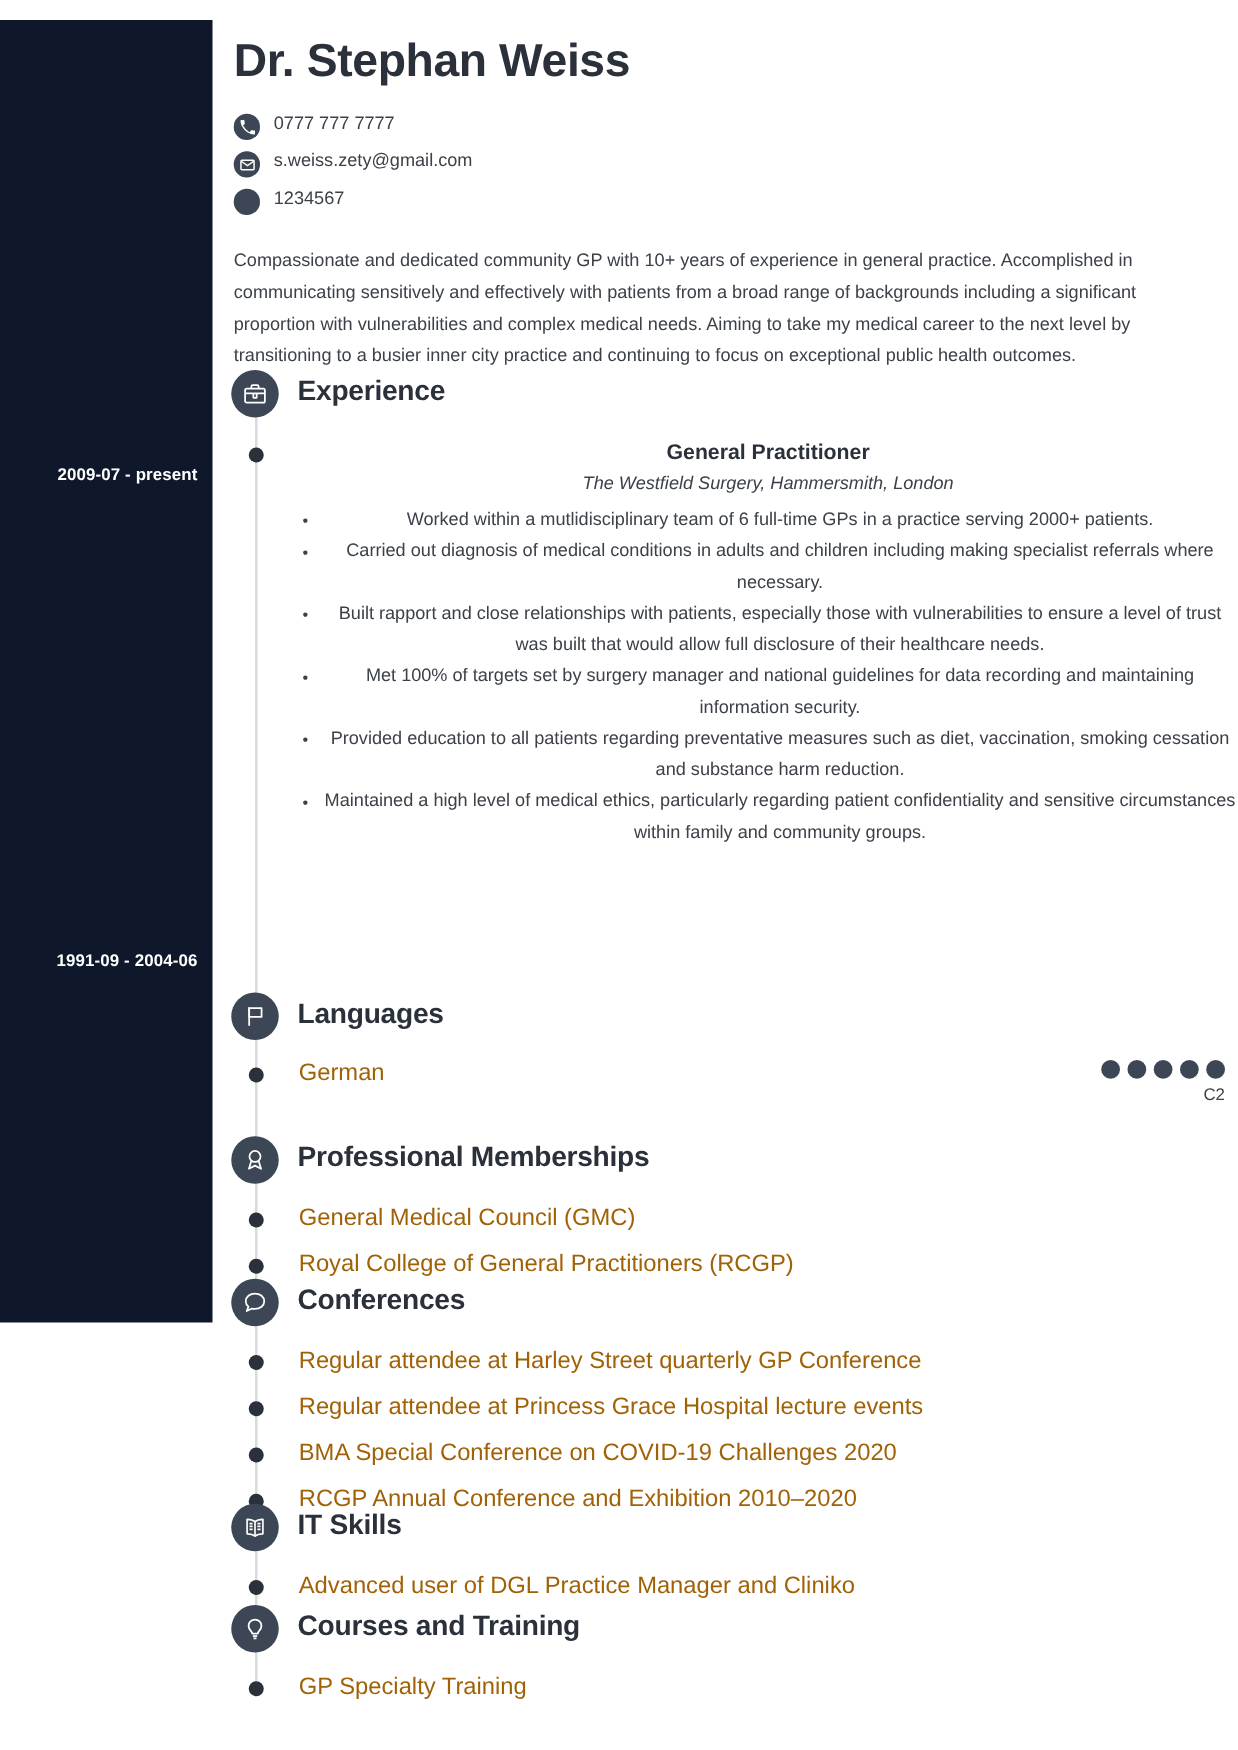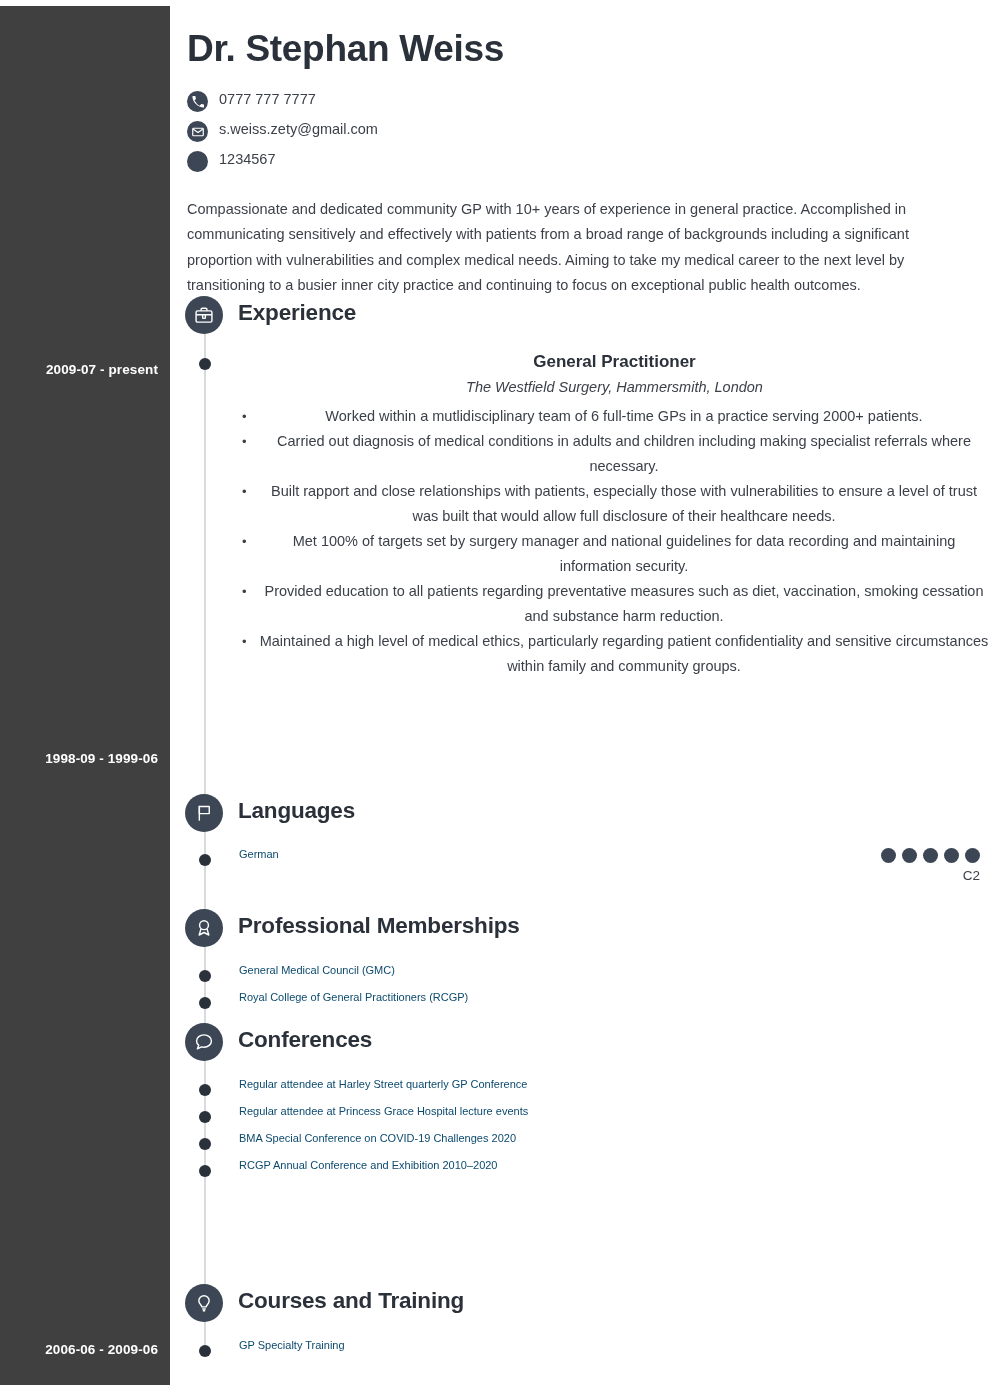--- a/index.html
+++ b/index.html
@@ -8,22 +8,22 @@
     font-family:"Liberation Sans", sans-serif;
     background:#ffffff;
     color:#323a45;
     position:relative;
     overflow:hidden;
   }
   .page { position:relative; width:990px; height:1400px; background:#fff; }
 
   
   .sidebar {
-    position:absolute; left:0; top:6px; width:170px; height:1379px;
-    background:#404040;
+    position:absolute; left:0; top:16px; width:170px; height:1042px;
+    background:#0f172a;
   }
   .date-label {
     position:absolute; right:12px;
     color:#ffffff; font-size:13.5px; font-weight:bold;
     letter-spacing:.1px; white-space:nowrap; text-align:right;
   }
   .date-exp  { top:356px; }
   .date-edu  { top:745px; }
   .date-crs  { top:1336px; }
 
@@ -72,21 +72,21 @@
     white-space:nowrap;
   }
 
   .entry { position:relative; padding-left:69px; }
   .node {
     position:absolute; left:28.5px; top:6px;
     width:12px; height:12px; border-radius:50%; background:#2b313a;
   }
   .entry-title { font-size:17px; font-weight:bold; color:#2b313a; }
   .entry-sub { font-size:14.5px; font-style:italic; color:#3c4149; margin-top:7px; }
-  .entry-plain { font-size:11px; color:#0c4a6e; }
+  .entry-plain { font-size:19px; color:#a16207; }
   .entry-note { font-size:14.5px; color:#3c4149; margin-top:8px; }
 
   .bullets { list-style:none; margin-top:9px; }
   .bullets li {
     position:relative; padding-left:19px;
     font-size:14.5px; line-height:25px; color:#3c4149;
   }
   .bullets li:before {
     content:"\2022"; position:absolute; left:3px; top:0; color:#3c4149; font-size:13px;
   }
@@ -98,21 +98,21 @@
   .dot { width:15px; height:15px; border-radius:50%; background:#3c4654; }
   .lang-level { font-size:13.5px; color:#3c4149; margin-top:5px; text-align:right; }
 </style>
 </head>
 <body>
 
 <div class="page">
 
   <div class="sidebar">
     <div class="date-label date-exp">2009-07 - present</div>
-    <div class="date-label date-edu">1998-09 - 1999-06</div>
+    <div class="date-label date-edu">1991-09 - 2004-06</div>
     <div class="date-label date-crs">2006-06 - 2009-06</div>
   </div>
 
   <div class="main">
 
     <div class="name">Dr. Stephan Weiss</div>
 
     <div class="contacts">
       <div class="contact-row">
         <span class="c-icon">
@@ -237,20 +237,36 @@
       <div class="entry" style="margin-top:15px;">
         <span class="node"></span>
         <div class="entry-plain">BMA Special Conference on COVID-19 Challenges 2020</div>
       </div>
       <div class="entry" style="margin-top:15px;">
         <span class="node"></span>
         <div class="entry-plain">RCGP Annual Conference and Exhibition 2010–2020</div>
       </div>
     </div>
 
+    <div class="section" style="top:1203px;">
+      <div class="sec-head">
+        <span class="sec-badge">
+          <svg width="20" height="20" viewBox="0 0 24 24" fill="none" stroke="#fff" stroke-width="1.6" stroke-linejoin="round">
+            <path d="M12 6.4C10.3 4.9 8.1 4.2 4.4 4.2v13.9c3.7 0 5.9.7 7.6 2.2 1.7-1.5 3.9-2.2 7.6-2.2V4.2c-3.7 0-5.9.7-7.6 2.2z"></path>
+            <path d="M12 6.4v13.9"></path>
+            <path d="M6.7 8.2h3M6.7 11h3M6.7 13.8h3M14.3 8.2h3M14.3 11h3M14.3 13.8h3"></path>
+          </svg>
+        </span>
+        <span class="sec-title">IT Skills</span>
+      </div>
+      <div class="entry" style="margin-top:17px;">
+        <span class="node"></span>
+        <div class="entry-plain">Advanced user of DGL Practice Manager and Cliniko</div>
+      </div>
+    </div>
 
     <div class="section" style="top:1284px;">
       <div class="sec-head">
         <span class="sec-badge">
           <svg width="20" height="20" viewBox="0 0 24 24" fill="none" stroke="#fff" stroke-width="1.7" stroke-linejoin="round">
             <path d="M12 3.2c-3.5 0-6.2 2.7-6.2 6 0 2.2 1.1 3.6 2.2 4.8.8.9 1.3 1.6 1.4 2.6h5.2c.1-1 .6-1.7 1.4-2.6 1.1-1.2 2.2-2.6 2.2-4.8 0-3.3-2.7-6-6.2-6z"></path>
             <path d="M9.9 19.1h4.2M10.6 21.2h2.8"></path>
           </svg>
         </span>
         <span class="sec-title">Courses and Training</span>

